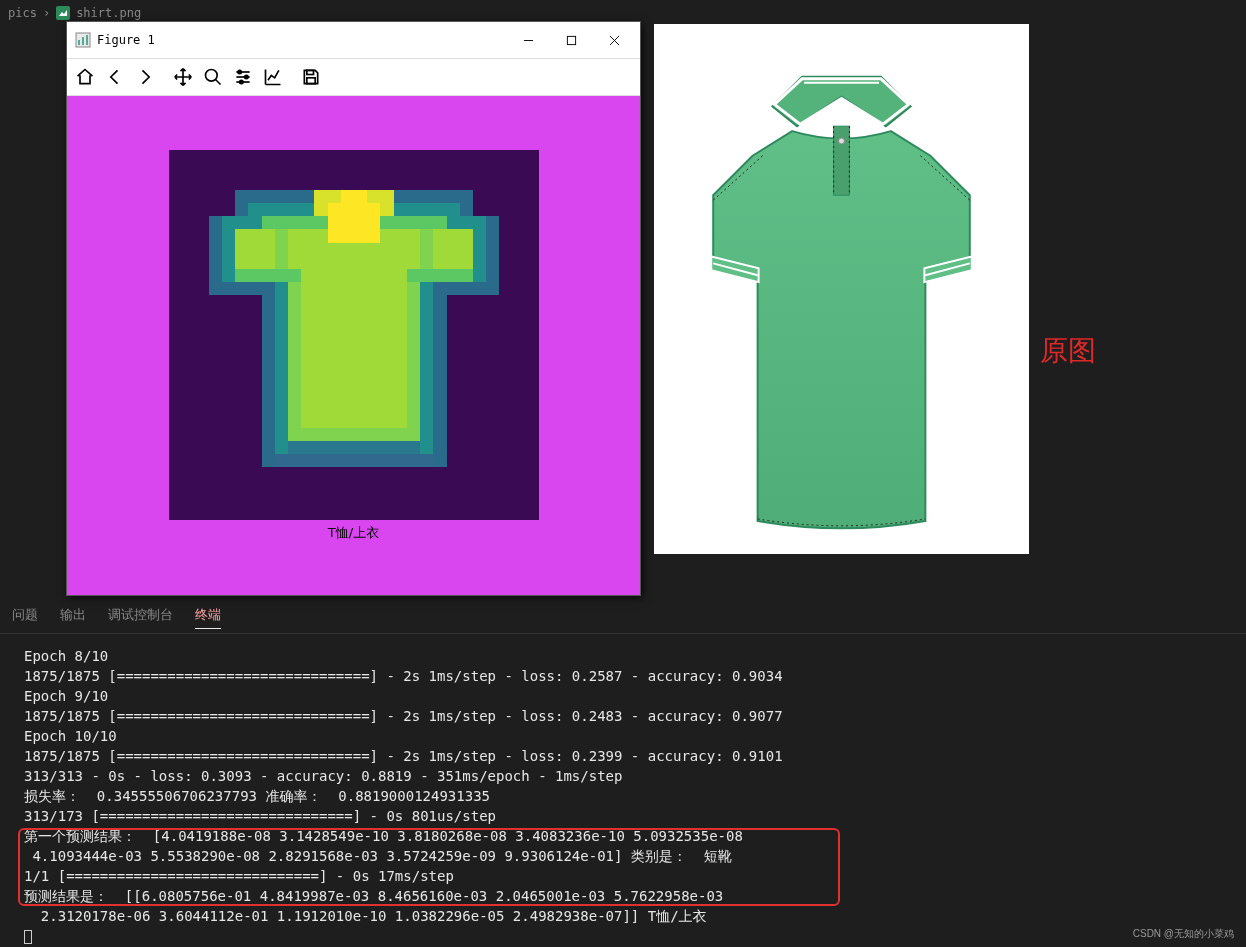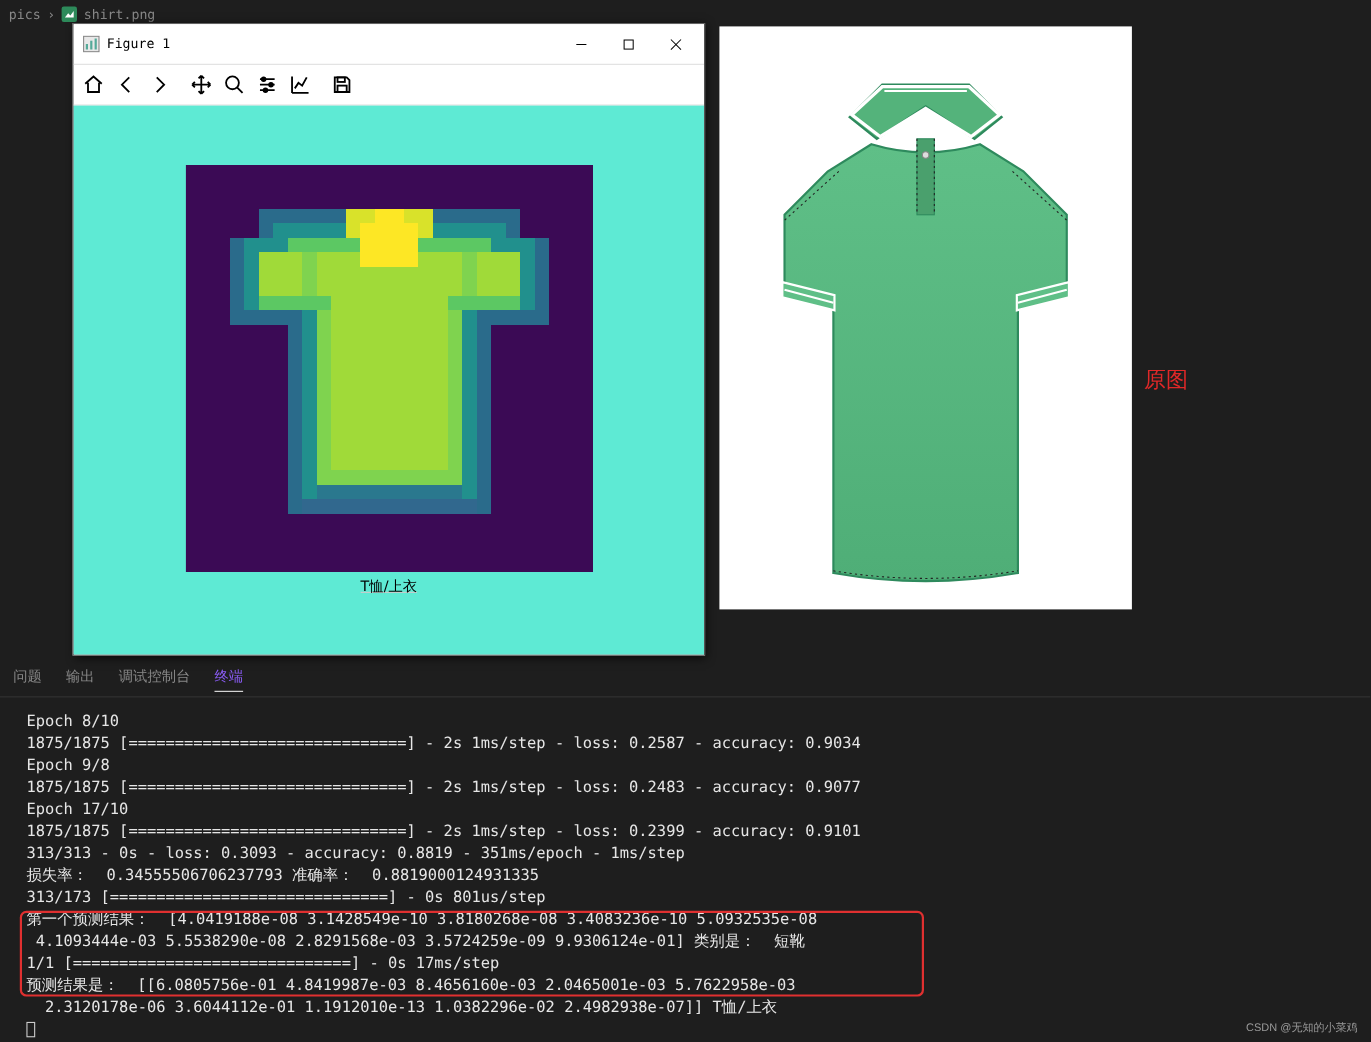--- a/index.html
+++ b/index.html
@@ -43,43 +43,43 @@
   .win-controls { display:flex; }
   .win-controls .wc { width:43px;height:28px;display:flex;align-items:center;justify-content:center;color:#000;}
   .toolbar {
     display:flex; align-items:center; gap:2px;
     padding:4px 4px; border-bottom:1px solid #ddd;
     background:#fff;
   }
   .toolbar .tbtn{width:28px;height:28px;display:flex;align-items:center;justify-content:center;}
   .toolbar .sep{width:6px;}
   .toolbar svg{width:20px;height:20px;stroke:#000;fill:none;stroke-width:2;}
-  .plot-area{flex:1;display:flex;align-items:center;justify-content:center;flex-direction:column;background:#5eead4;text-decoration:underline;}
+  .plot-area{flex:1;display:flex;align-items:center;justify-content:center;flex-direction:column;background:#d946ef;}
   .viridis-plot{width:370px;height:370px;background:#3b0a55;position:relative;overflow:hidden;image-rendering:pixelated;}
   .shirt-shape{
     position:absolute; inset:0;
   }
   .plot-caption{font-size:13px;color:#000;margin-top:4px;font-family:"DejaVu Sans","Microsoft YaHei",sans-serif;}
 
   .original-panel{
     position:absolute; top:24px; left:654px;
     width:375px; height:530px;
     background:#fff;
   }
   .green-shirt-svg{width:100%;height:100%;}
-  .original-label{position:absolute;top:332px;left:1040px;color:#e02828;font-size:20px;font-family:"Microsoft YaHei",sans-serif;}
+  .original-label{position:absolute;top:332px;left:1040px;color:#e02828;font-size:28px;font-family:"Microsoft YaHei",sans-serif;}
 
   .panel-tabs{
     position:absolute; top:598px; left:0; right:0;
     display:flex; gap:22px; padding:4px 12px;
     border-bottom:1px solid #333;
     font-size:13px; font-family:"Microsoft YaHei",sans-serif;
   }
   .panel-tabs .tab{color:#888;padding:4px 0;}
-  .panel-tabs .tab.active{color:#8b5cf6;border-bottom:1px solid #e7e7e7;}
+  .panel-tabs .tab.active{color:#fca5a5;border-bottom:1px solid #e7e7e7;}
 
   .terminal{
     position:absolute; top:628px; left:0; right:0; bottom:0;
     padding:18px 24px 10px 24px;
     font-family:Consolas,"Microsoft YaHei Mono",monospace;
     font-size:14px; line-height:20px; color:#e6e6e6;
     white-space:pre; overflow:hidden;
   }
   .highlight-box{
     position:absolute;
@@ -263,29 +263,29 @@
 
 <div class="panel-tabs">
   <div class="tab">问题</div>
   <div class="tab">输出</div>
   <div class="tab">调试控制台</div>
   <div class="tab active">终端</div>
 </div>
 
 <div class="terminal"><span>Epoch 8/10</span>
 <span>1875/1875 [==============================] - 2s 1ms/step - loss: 0.2587 - accuracy: 0.9034</span>
-<span>Epoch 9/8</span>
+<span>Epoch 9/10</span>
 <span>1875/1875 [==============================] - 2s 1ms/step - loss: 0.2483 - accuracy: 0.9077</span>
-<span>Epoch 17/10</span>
+<span>Epoch 10/10</span>
 <span>1875/1875 [==============================] - 2s 1ms/step - loss: 0.2399 - accuracy: 0.9101</span>
 <span>313/313 - 0s - loss: 0.3093 - accuracy: 0.8819 - 351ms/epoch - 1ms/step</span>
 <span>损失率：  0.34555506706237793 准确率：  0.8819000124931335</span>
 <span>313/173 [==============================] - 0s 801us/step</span>
 <span>第一个预测结果：  [4.0419188e-08 3.1428549e-10 3.8180268e-08 3.4083236e-10 5.0932535e-08</span>
 <span> 4.1093444e-03 5.5538290e-08 2.8291568e-03 3.5724259e-09 9.9306124e-01] 类别是：  短靴</span>
 <span>1/1 [==============================] - 0s 17ms/step</span>
 <span>预测结果是：  [[6.0805756e-01 4.8419987e-03 8.4656160e-03 2.0465001e-03 5.7622958e-03</span>
-<span>  2.3120178e-06 3.6044112e-01 1.1912010e-13 1.0382296e-02 2.4982938e-07]] T恤/上衣</span>
+<span>  2.3120178e-06 3.6044112e-01 1.1912010e-10 1.0382296e-05 2.4982938e-07]] T恤/上衣</span>
 <span class="cursor-box"></span></div>
 
 <div class="highlight-box"></div>
 
 <div class="watermark">CSDN @无知的小菜鸡</div>
 
 </body></html>

